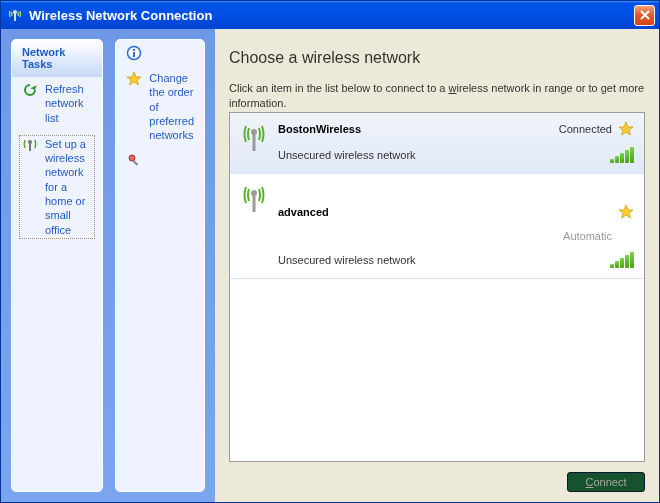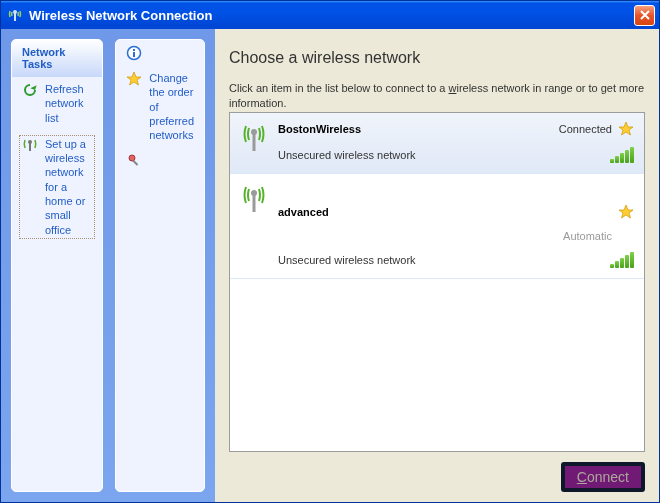--- a/index.html
+++ b/index.html
@@ -169,26 +169,26 @@
   .signal span:nth-child(4){height:13px}
   .signal span:nth-child(5){height:16px}
   .footer {
     display:flex;
     justify-content:flex-end;
     padding-top:10px;
   }
   .btn {
     min-width: 78px;
     padding: 3px 12px;
-    border: 4px solid #0f172a;
-    background: #701a75;
+    border: 1px solid #0f172a;
+    background: #14532d;
     color: #aca899;
     border-radius: 3px;
     text-align:center;
-    font-size:14px;
+    font-size:11px;
   }
   .wifi-title-icon svg, .ticon svg, .net-icon svg, .star svg { display:block; }
 </style>
 </head>
 <body>
 
 <div class="window">
 
   <div class="titlebar">
     <div class="titlebar-title">

